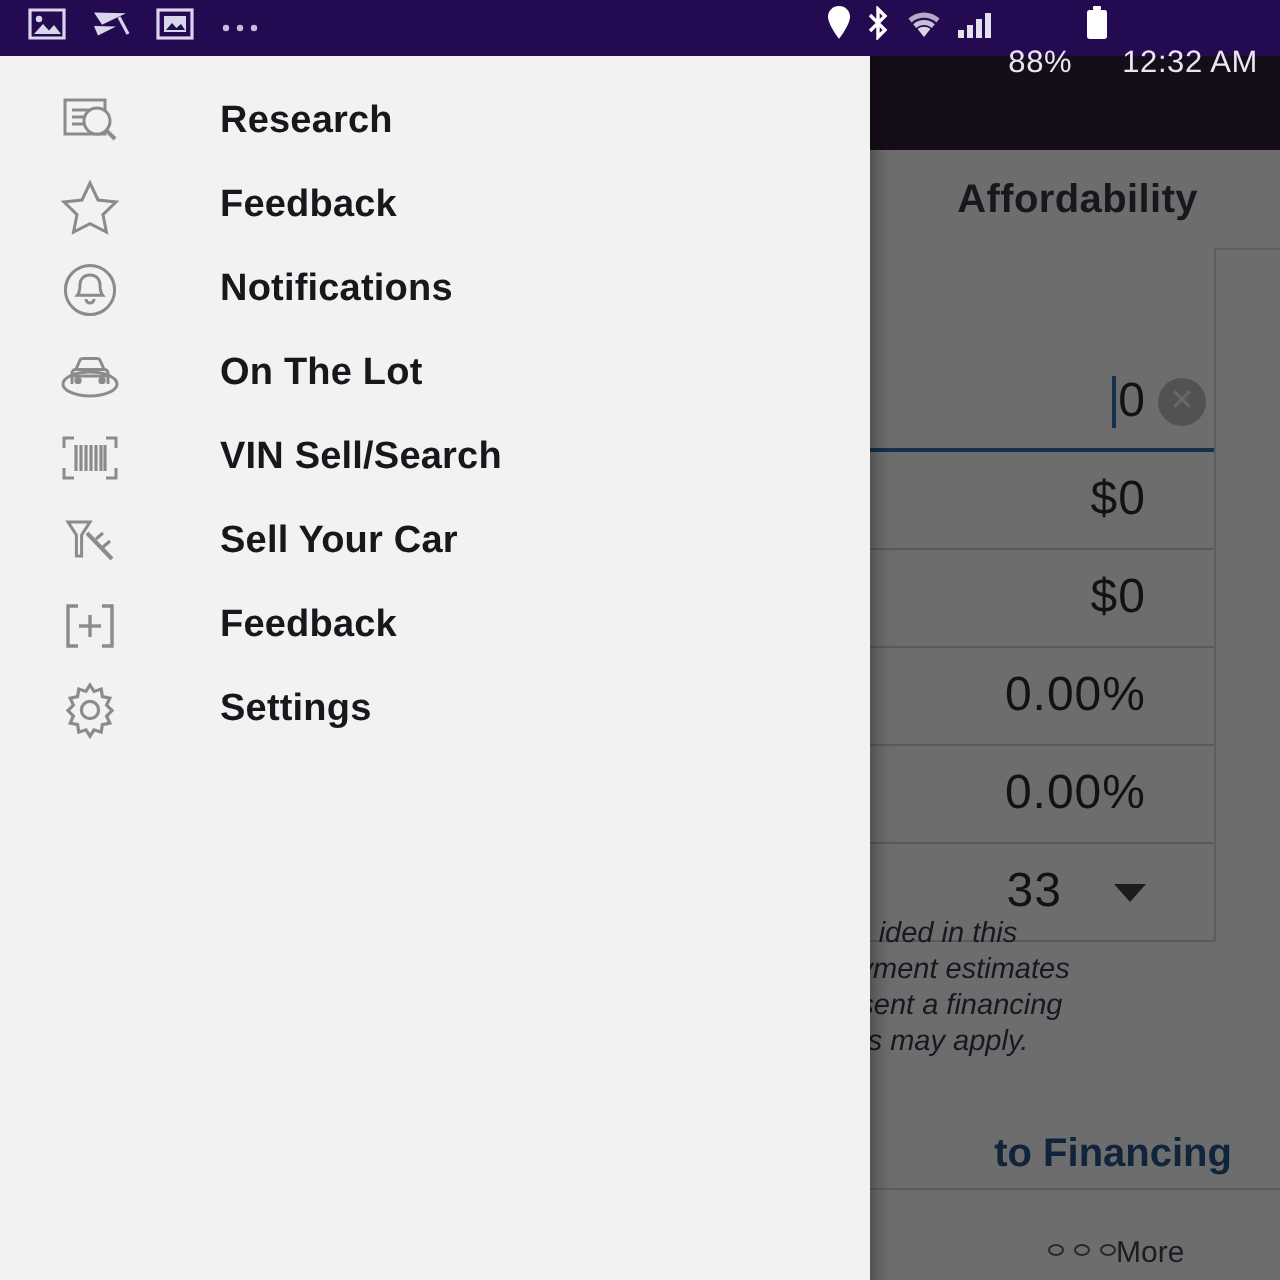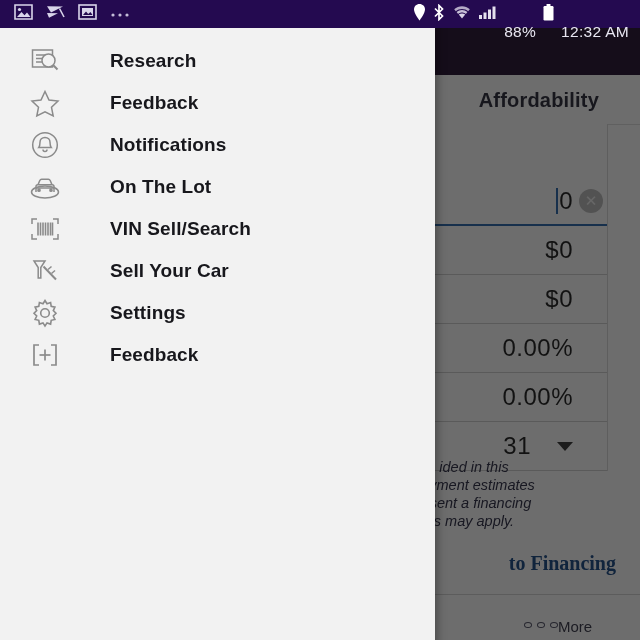--- a/index.html
+++ b/index.html
@@ -85,24 +85,23 @@
     border-top: 9px solid #2a2a2a;
   }
 
   #disclaimer {
     position: absolute; left: 324px; top: 458px; width: 300px;
     font-size: 14.5px; line-height: 18px;
     font-style: italic; color: #20203a;
     text-align: center;
   }
   #financing-link {
-    position: absolute; left: 324px; top: 552px; width: 292px;
+    position: absolute; left: 324px; top: 566px; width: 292px;
     font-size: 20px; font-weight: bold; color: #0d3f7e;
     text-align: right;
-    font-family: Liberation Serif, serif;
   }
   #bottom-nav {
     position: absolute; left: 0; right: 0; bottom: 0; height: 46px;
     background: #ffffff;
     border-top: 1px solid #d2d2d2;
     display: flex; align-items: flex-end;
   }
   .nav-item {
     flex: 0 0 auto;
     display: flex; flex-direction: row; align-items: center;
@@ -198,21 +197,21 @@
 
       <div class="field-row">
         <span class="field-value">0.00%</span>
       </div>
 
       <div class="field-row">
         <span class="field-value">0.00%</span>
       </div>
 
       <div class="field-row dd-row">
-        <span class="field-value">31</span>
+        <span class="field-value">33</span>
         <span class="dd-caret"></span>
       </div>
     </div>
 
     <div id="disclaimer">ided in this<br>payment estimates<br>resent a financing<br>s may apply.</div>
 
     <div id="financing-link">to Financing</div>
 
     <div id="bottom-nav">
       <div class="nav-item partial">
@@ -306,37 +305,37 @@
           <line x1="14.5" y1="9.5" x2="27" y2="22.5" stroke-width="2"></line>
           <line x1="19" y1="12.5" x2="22.5" y2="9.5"></line>
           <line x1="22.5" y1="16.5" x2="26" y2="13.5"></line>
         </svg>
       </span>
       <span class="menu-label">Sell Your Car</span>
     </div>
 
     <div class="menu-item">
       <span class="menu-icon">
-        <svg width="30" height="30" viewBox="0 0 30 30" fill="none" stroke="#8b8b8b" stroke-width="1.6">
-          <circle cx="15" cy="15" r="4.3"></circle>
-          <path d="M15 2.5l2 3.2 3.6-1.2.6 3.8 3.7.8-1.6 3.5 2.7 2.7-2.7 2.7 1.6 3.5-3.7.8-.6 3.8-3.6-1.2-2 3.2-2-3.2-3.6 1.2-.6-3.8-3.7-.8 1.6-3.5L4 15.3l2.7-2.7L5.1 9.1l3.7-.8.6-3.8L13 5.7z"></path>
-        </svg>
-      </span>
-      <span class="menu-label">Settings</span>
-    </div>
-
-    <div class="menu-item">
-      <span class="menu-icon">
         <svg width="32" height="28" viewBox="0 0 32 28" fill="none" stroke="#8b8b8b" stroke-width="1.7">
           <path d="M10 4H5v20h5M22 4h5v20h-5"></path>
           <line x1="16" y1="8.5" x2="16" y2="19.5"></line>
           <line x1="10.5" y1="14" x2="21.5" y2="14"></line>
         </svg>
       </span>
       <span class="menu-label">Feedback</span>
+    </div>
+
+    <div class="menu-item">
+      <span class="menu-icon">
+        <svg width="30" height="30" viewBox="0 0 30 30" fill="none" stroke="#8b8b8b" stroke-width="1.6">
+          <circle cx="15" cy="15" r="4.3"></circle>
+          <path d="M15 2.5l2 3.2 3.6-1.2.6 3.8 3.7.8-1.6 3.5 2.7 2.7-2.7 2.7 1.6 3.5-3.7.8-.6 3.8-3.6-1.2-2 3.2-2-3.2-3.6 1.2-.6-3.8-3.7-.8 1.6-3.5L4 15.3l2.7-2.7L5.1 9.1l3.7-.8.6-3.8L13 5.7z"></path>
+        </svg>
+      </span>
+      <span class="menu-label">Settings</span>
     </div>
   </div>
 
   <div id="statusbar">
     <div id="sb-left">
       <span class="sb-ico">
         <svg width="19" height="16" viewBox="0 0 19 16" fill="#d9d5ea">
           <path d="M1 1h17v14H1z" fill="none" stroke="#d9d5ea" stroke-width="1.6"></path>
           <circle cx="5.5" cy="5.5" r="1.6"></circle>
           <path d="M3 13l4.5-5 3 3.2L13 8.5l3.5 4.5z"></path>

